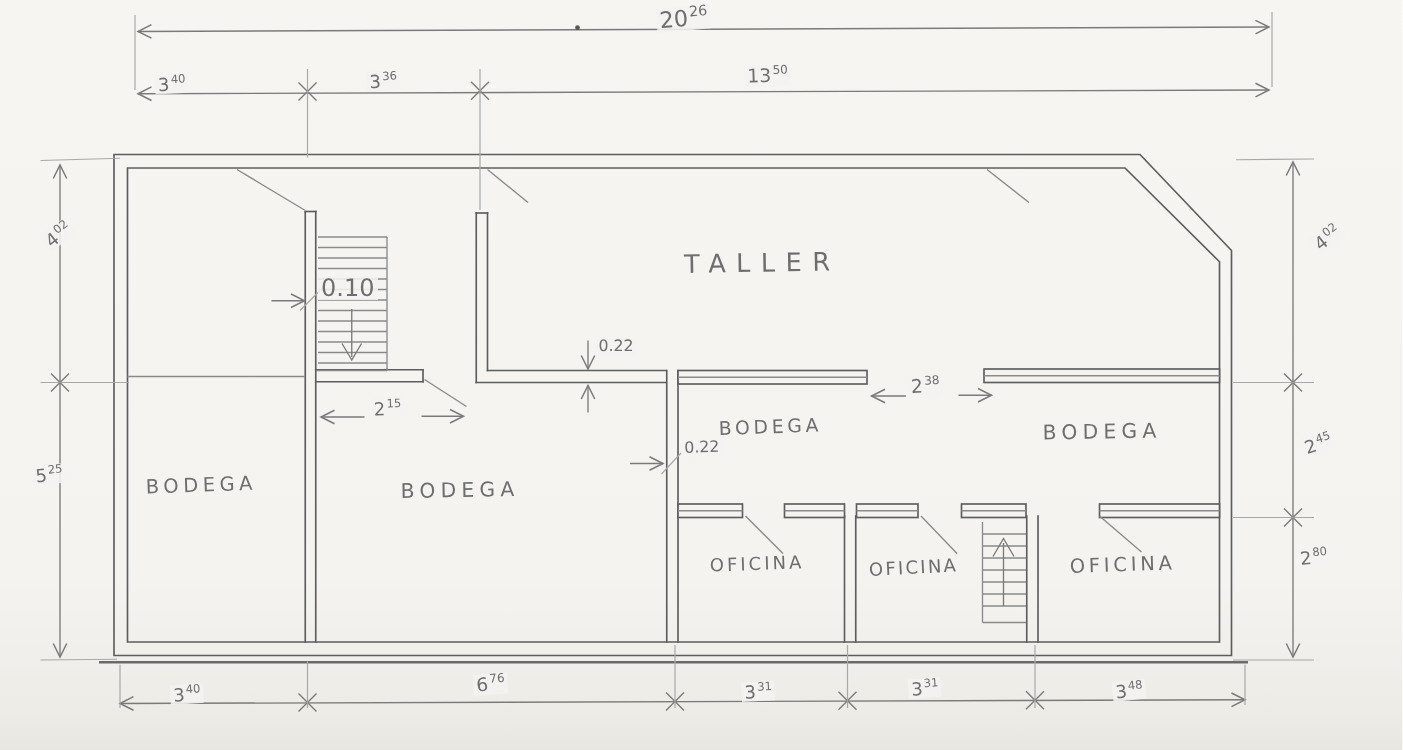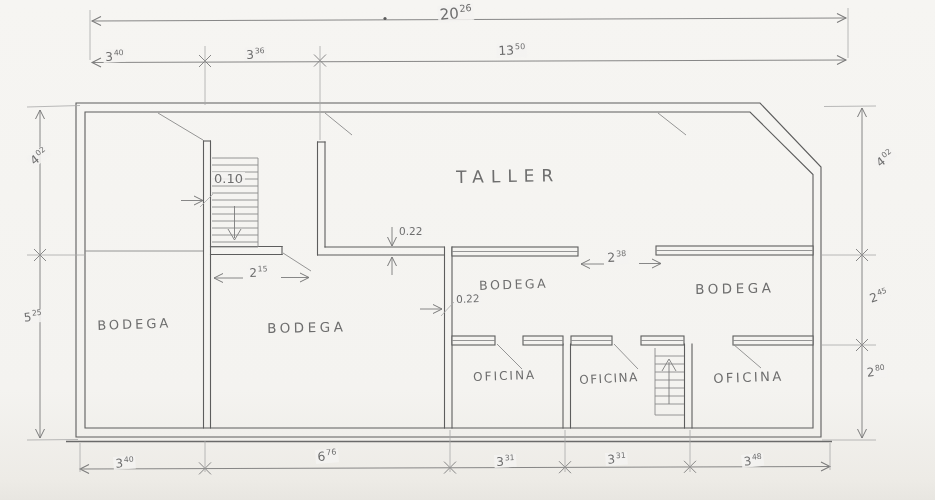--- a/index.html
+++ b/index.html
@@ -219,19 +219,19 @@
   <span class="lbl dim" style="left:872px;top:160px;transform:rotate(-38deg)"><span>4</span><sup>02</sup></span>
   <span class="lbl dim" style="left:866px;top:293px;transform:rotate(-18deg)"><span>2</span><sup>45</sup></span>
   <span class="lbl dim" style="left:864px;top:366px;transform:rotate(-6deg)"><span>2</span><sup>80</sup></span>
 
   <span class="lbl dim" style="left:113px;top:457px;transform:rotate(-4deg)"><span>3</span><sup>40</sup></span>
   <span class="lbl dim" style="left:315px;top:450px;font-size:12.5px;transform:rotate(-4deg)"><span>6</span><sup>76</sup></span>
   <span class="lbl dim" style="left:494px;top:455px;transform:rotate(-3deg)"><span>3</span><sup>31</sup></span>
   <span class="lbl dim" style="left:605px;top:453px;transform:rotate(-4deg)"><span>3</span><sup>31</sup></span>
   <span class="lbl dim" style="left:741px;top:455px;transform:rotate(-6deg)"><span>3</span><sup>48</sup></span>
 
-  <span class="lbl dim" style="left:212px;top:172px;font-size:13px">0.10</span>
+  <span class="lbl dim" style="left:212px;top:184px;font-size:16px">0.10</span>
   <span class="lbl dim" style="left:247px;top:266px;transform:rotate(-2deg)"><span>2</span><sup>15</sup></span>
   <span class="lbl dim" style="left:397px;top:226px;font-size:10.5px">0.22</span>
   <span class="lbl dim" style="left:454px;top:294px;font-size:10.5px;transform:rotate(-2deg)">0.22</span>
   <span class="lbl dim" style="left:605px;top:251px;font-size:12.5px;transform:rotate(-3deg)"><span>2</span><sup>38</sup></span>
 
 </div>
 
 </body></html>

